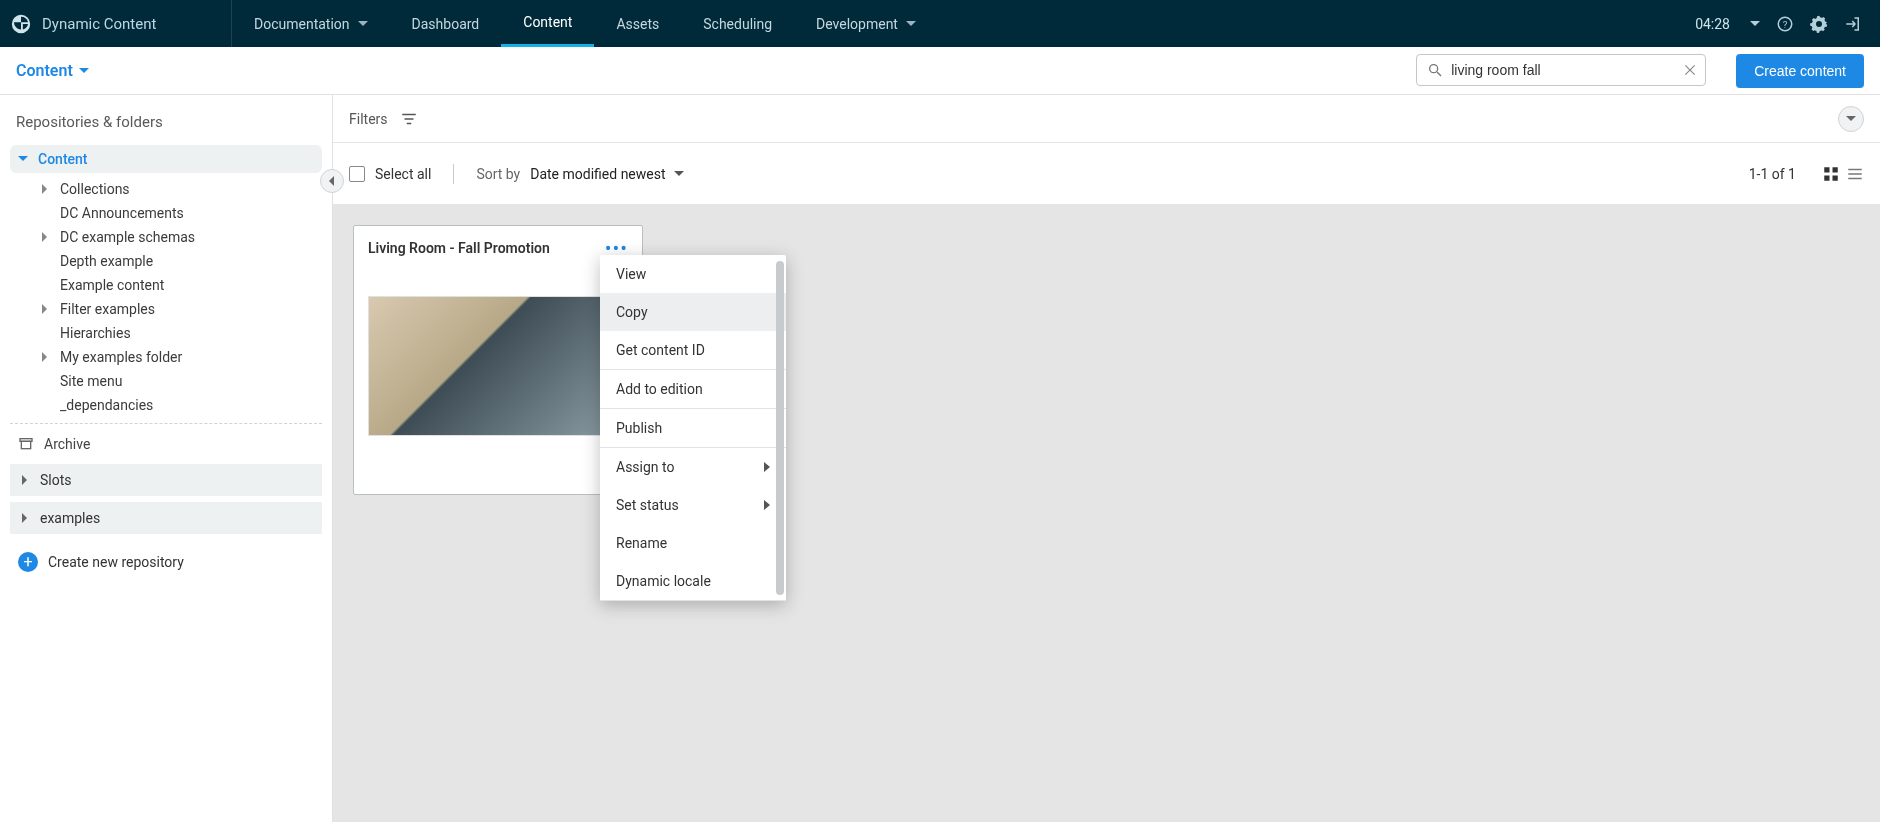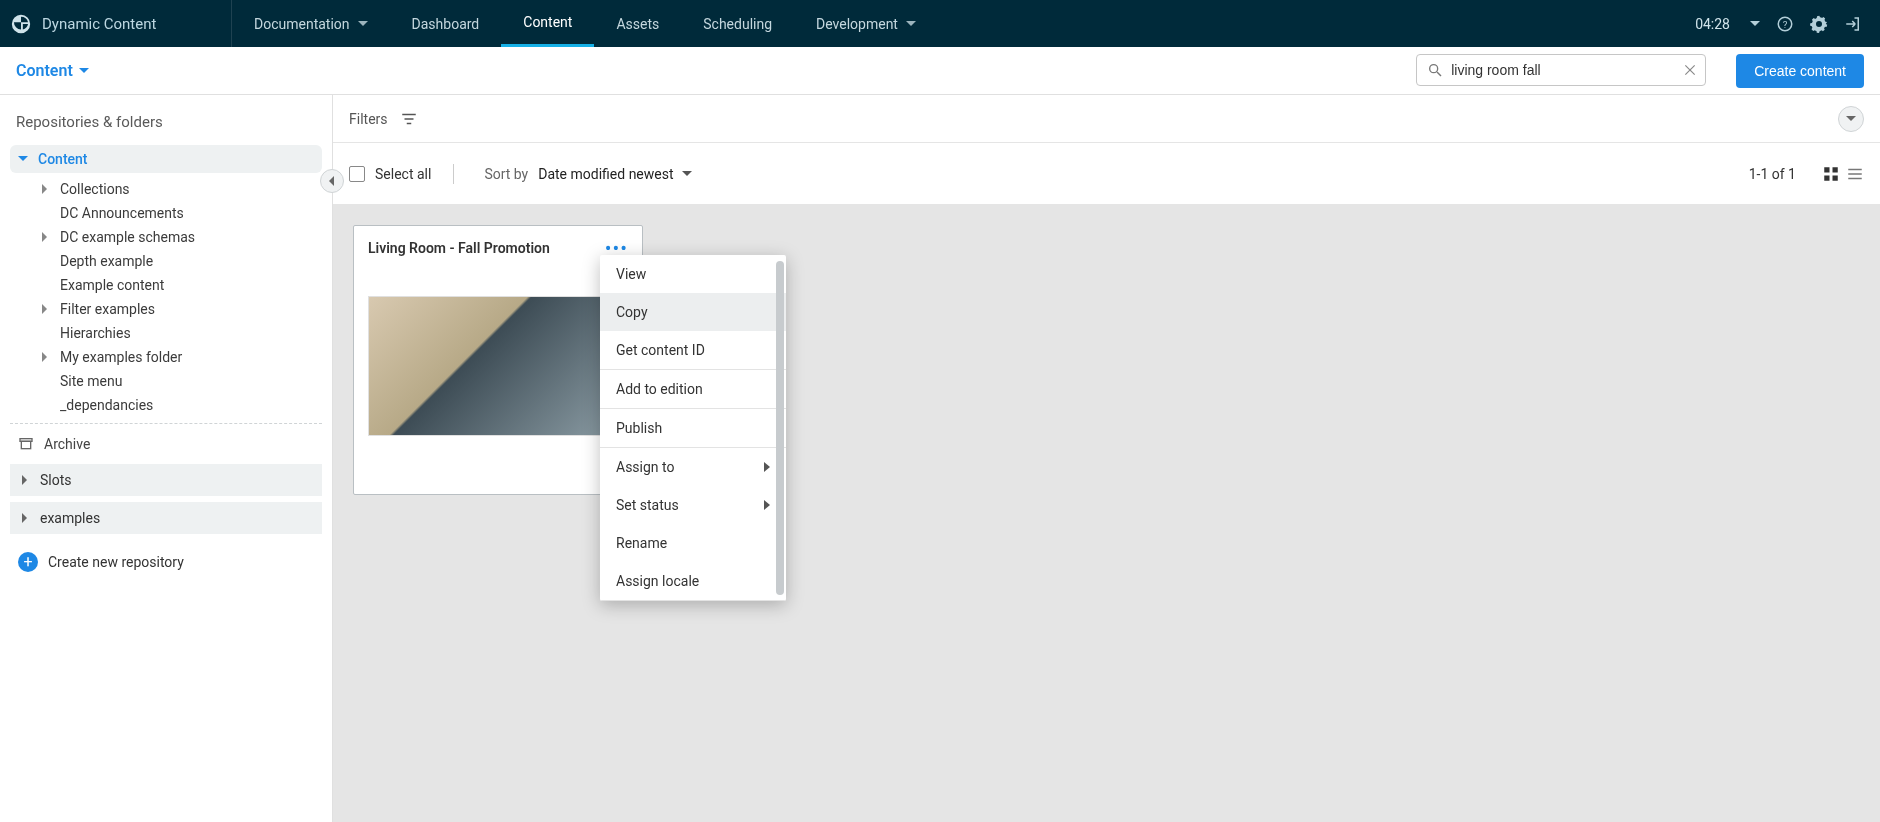--- a/index.html
+++ b/index.html
@@ -269,21 +269,21 @@
         <svg width="10" height="10" viewBox="0 0 10 10">
             <path fill="#666" d="M0 2l5 5 5-5z"></path>
           </svg>
       </span>
     </div>
 
     <div class="sortbar">
       <span class="chk"></span>
       <span>Select all</span>
       <span style="width:1px;height:20px;background:#ccc;margin:0 18px 0 22px"></span>
-      <span class="sortlabel" style="margin-left:12px">Sort by</span>
+      <span class="sortlabel" style="margin-left:4px">Sort by</span>
       <span class="sortval">
         <span>Date modified newest</span>
         <svg width="10" height="10" viewBox="0 0 10 10">
             <path fill="#555" d="M0 2l5 5 5-5z"></path>
           </svg>
       </span>
       <span class="range">1-1 of 1</span>
       <span class="viewicn active">
         <svg width="18" height="18" viewBox="0 0 24 24">
             <rect x="3" y="3" width="7" height="7" fill="currentColor"></rect>
@@ -342,17 +342,17 @@
   <div class="ctx-item">
     <span>Set status</span>
     <svg width="6" height="10" viewBox="0 0 6 10">
         <path fill="#555" d="M0 0l6 5-6 5z"></path>
       </svg>
   </div>
   <div class="ctx-item">
       <span>Rename</span>
     </div>
   <div class="ctx-item">
-      <span>Assign locale</span>
+      <span>Dynamic locale</span>
     </div>
   <hr class="ctx-sep">
   <div class="ctx-scroll"></div>
 </div>
 
 </body></html>

